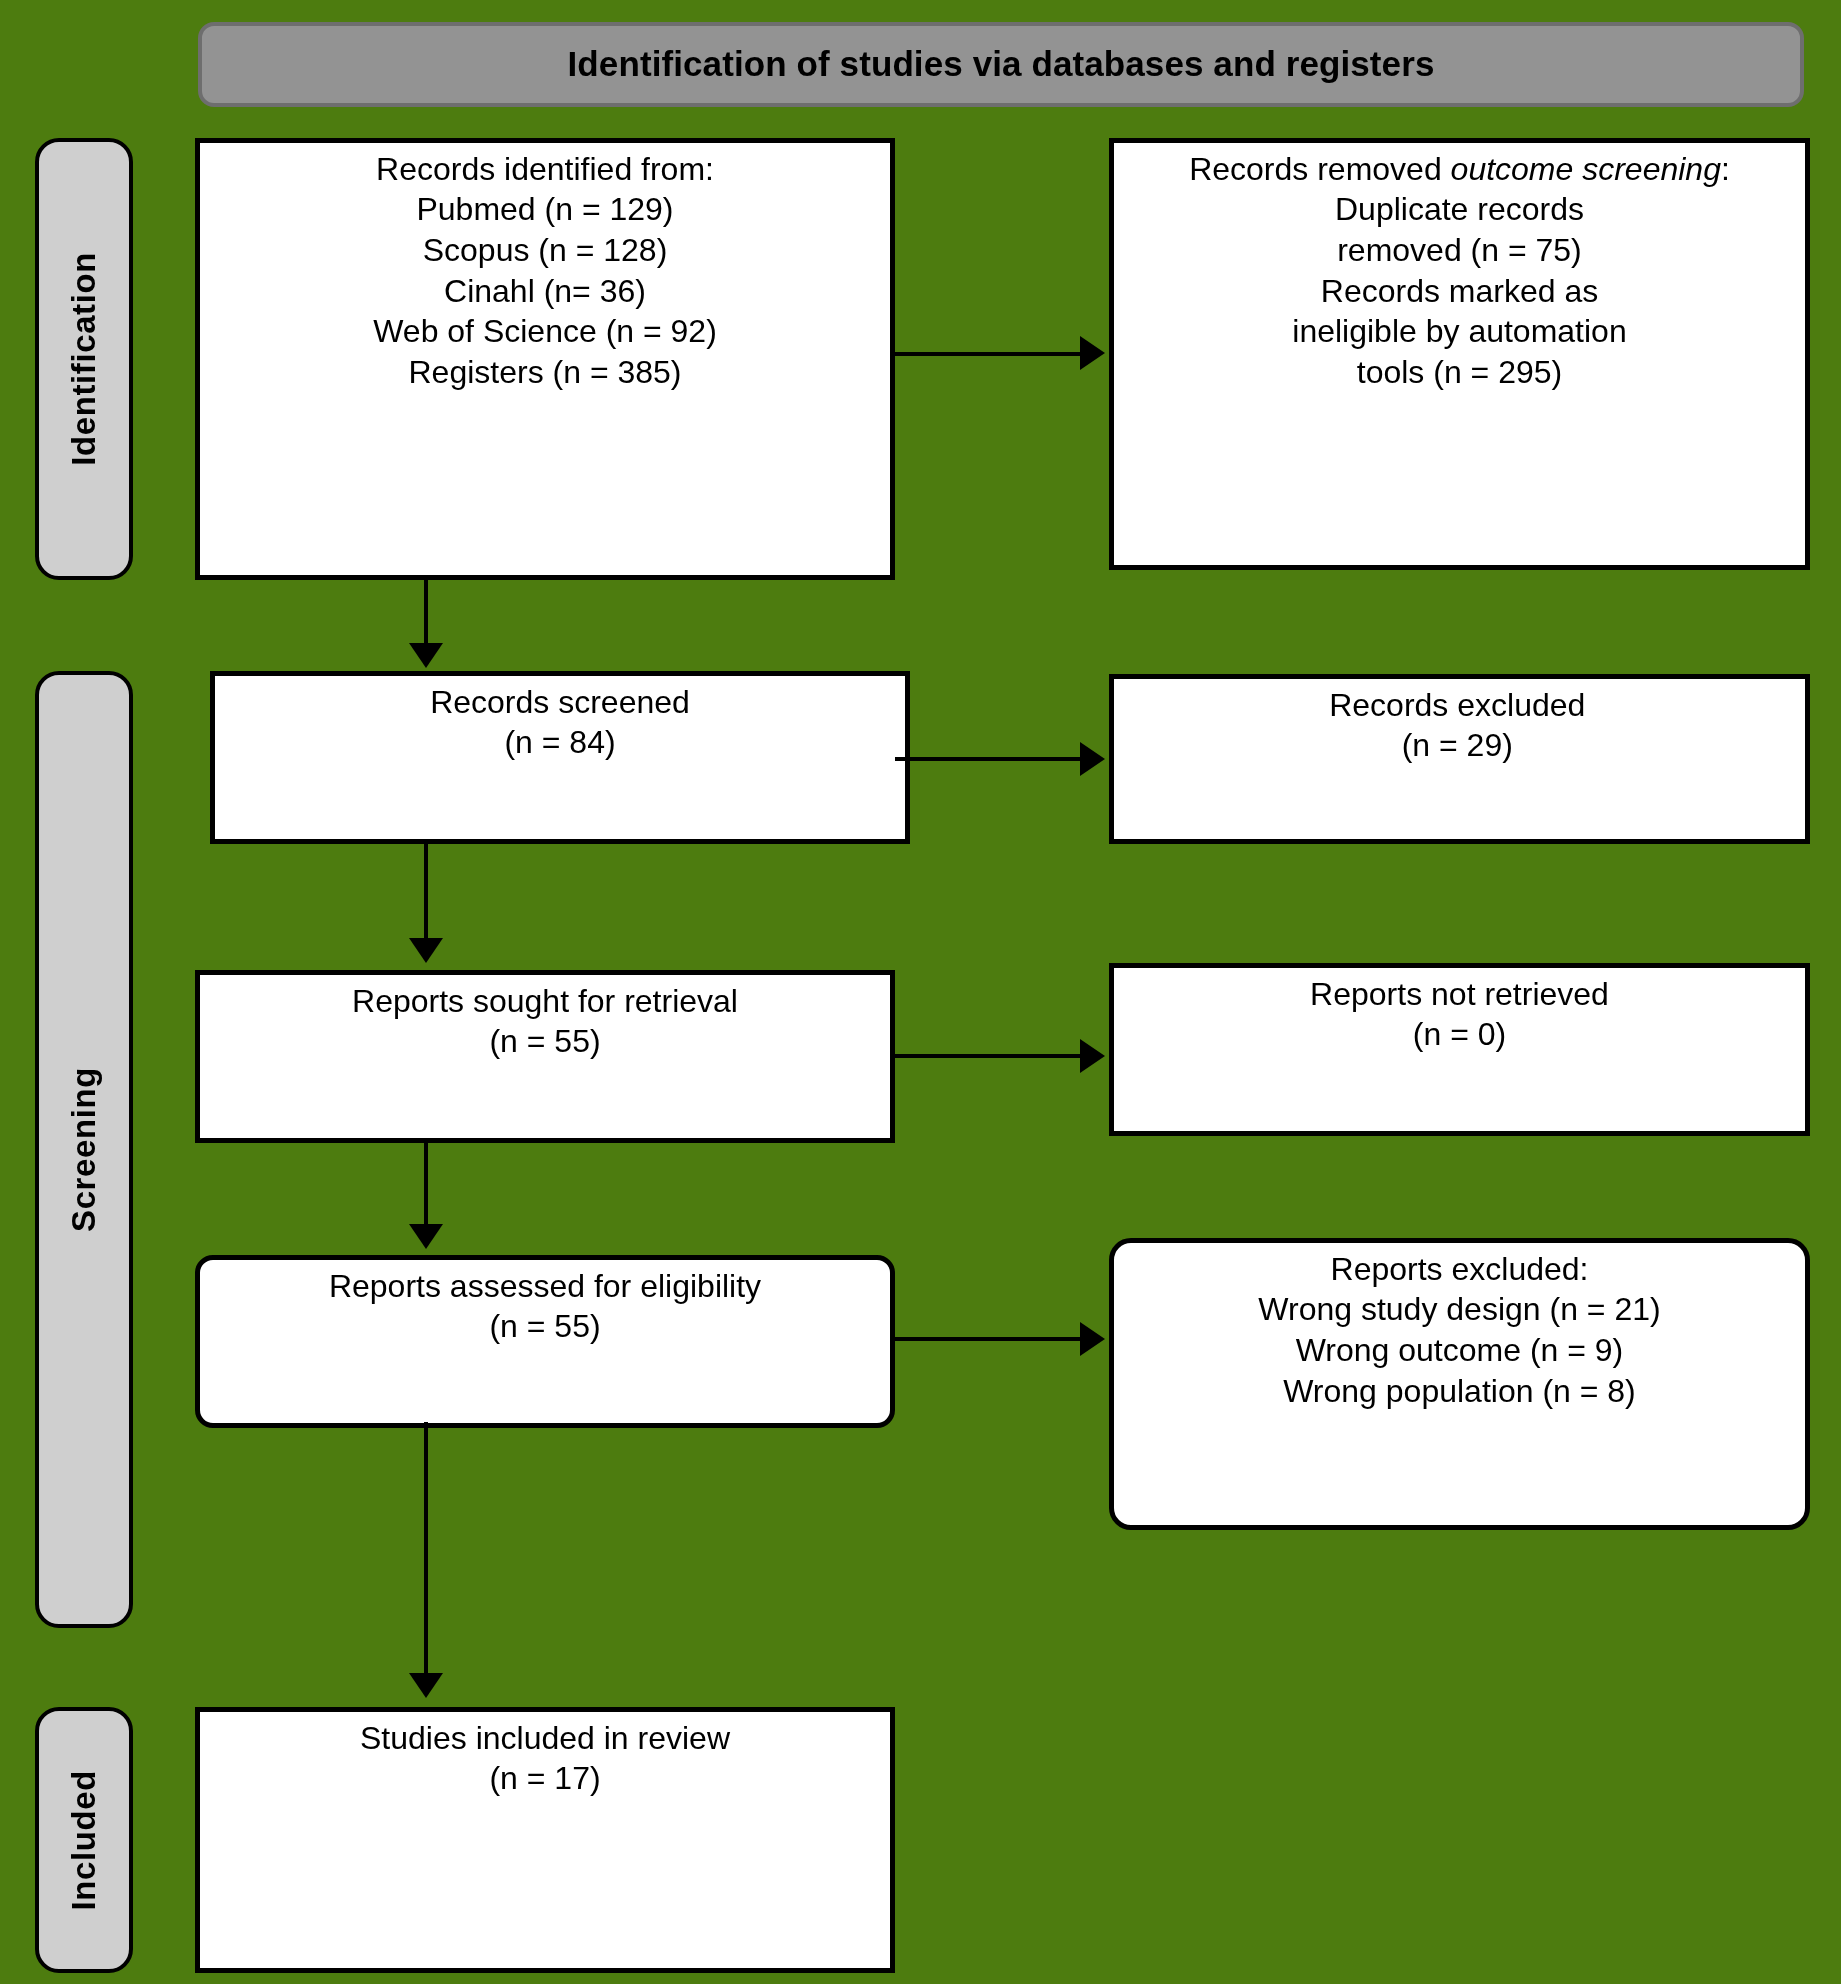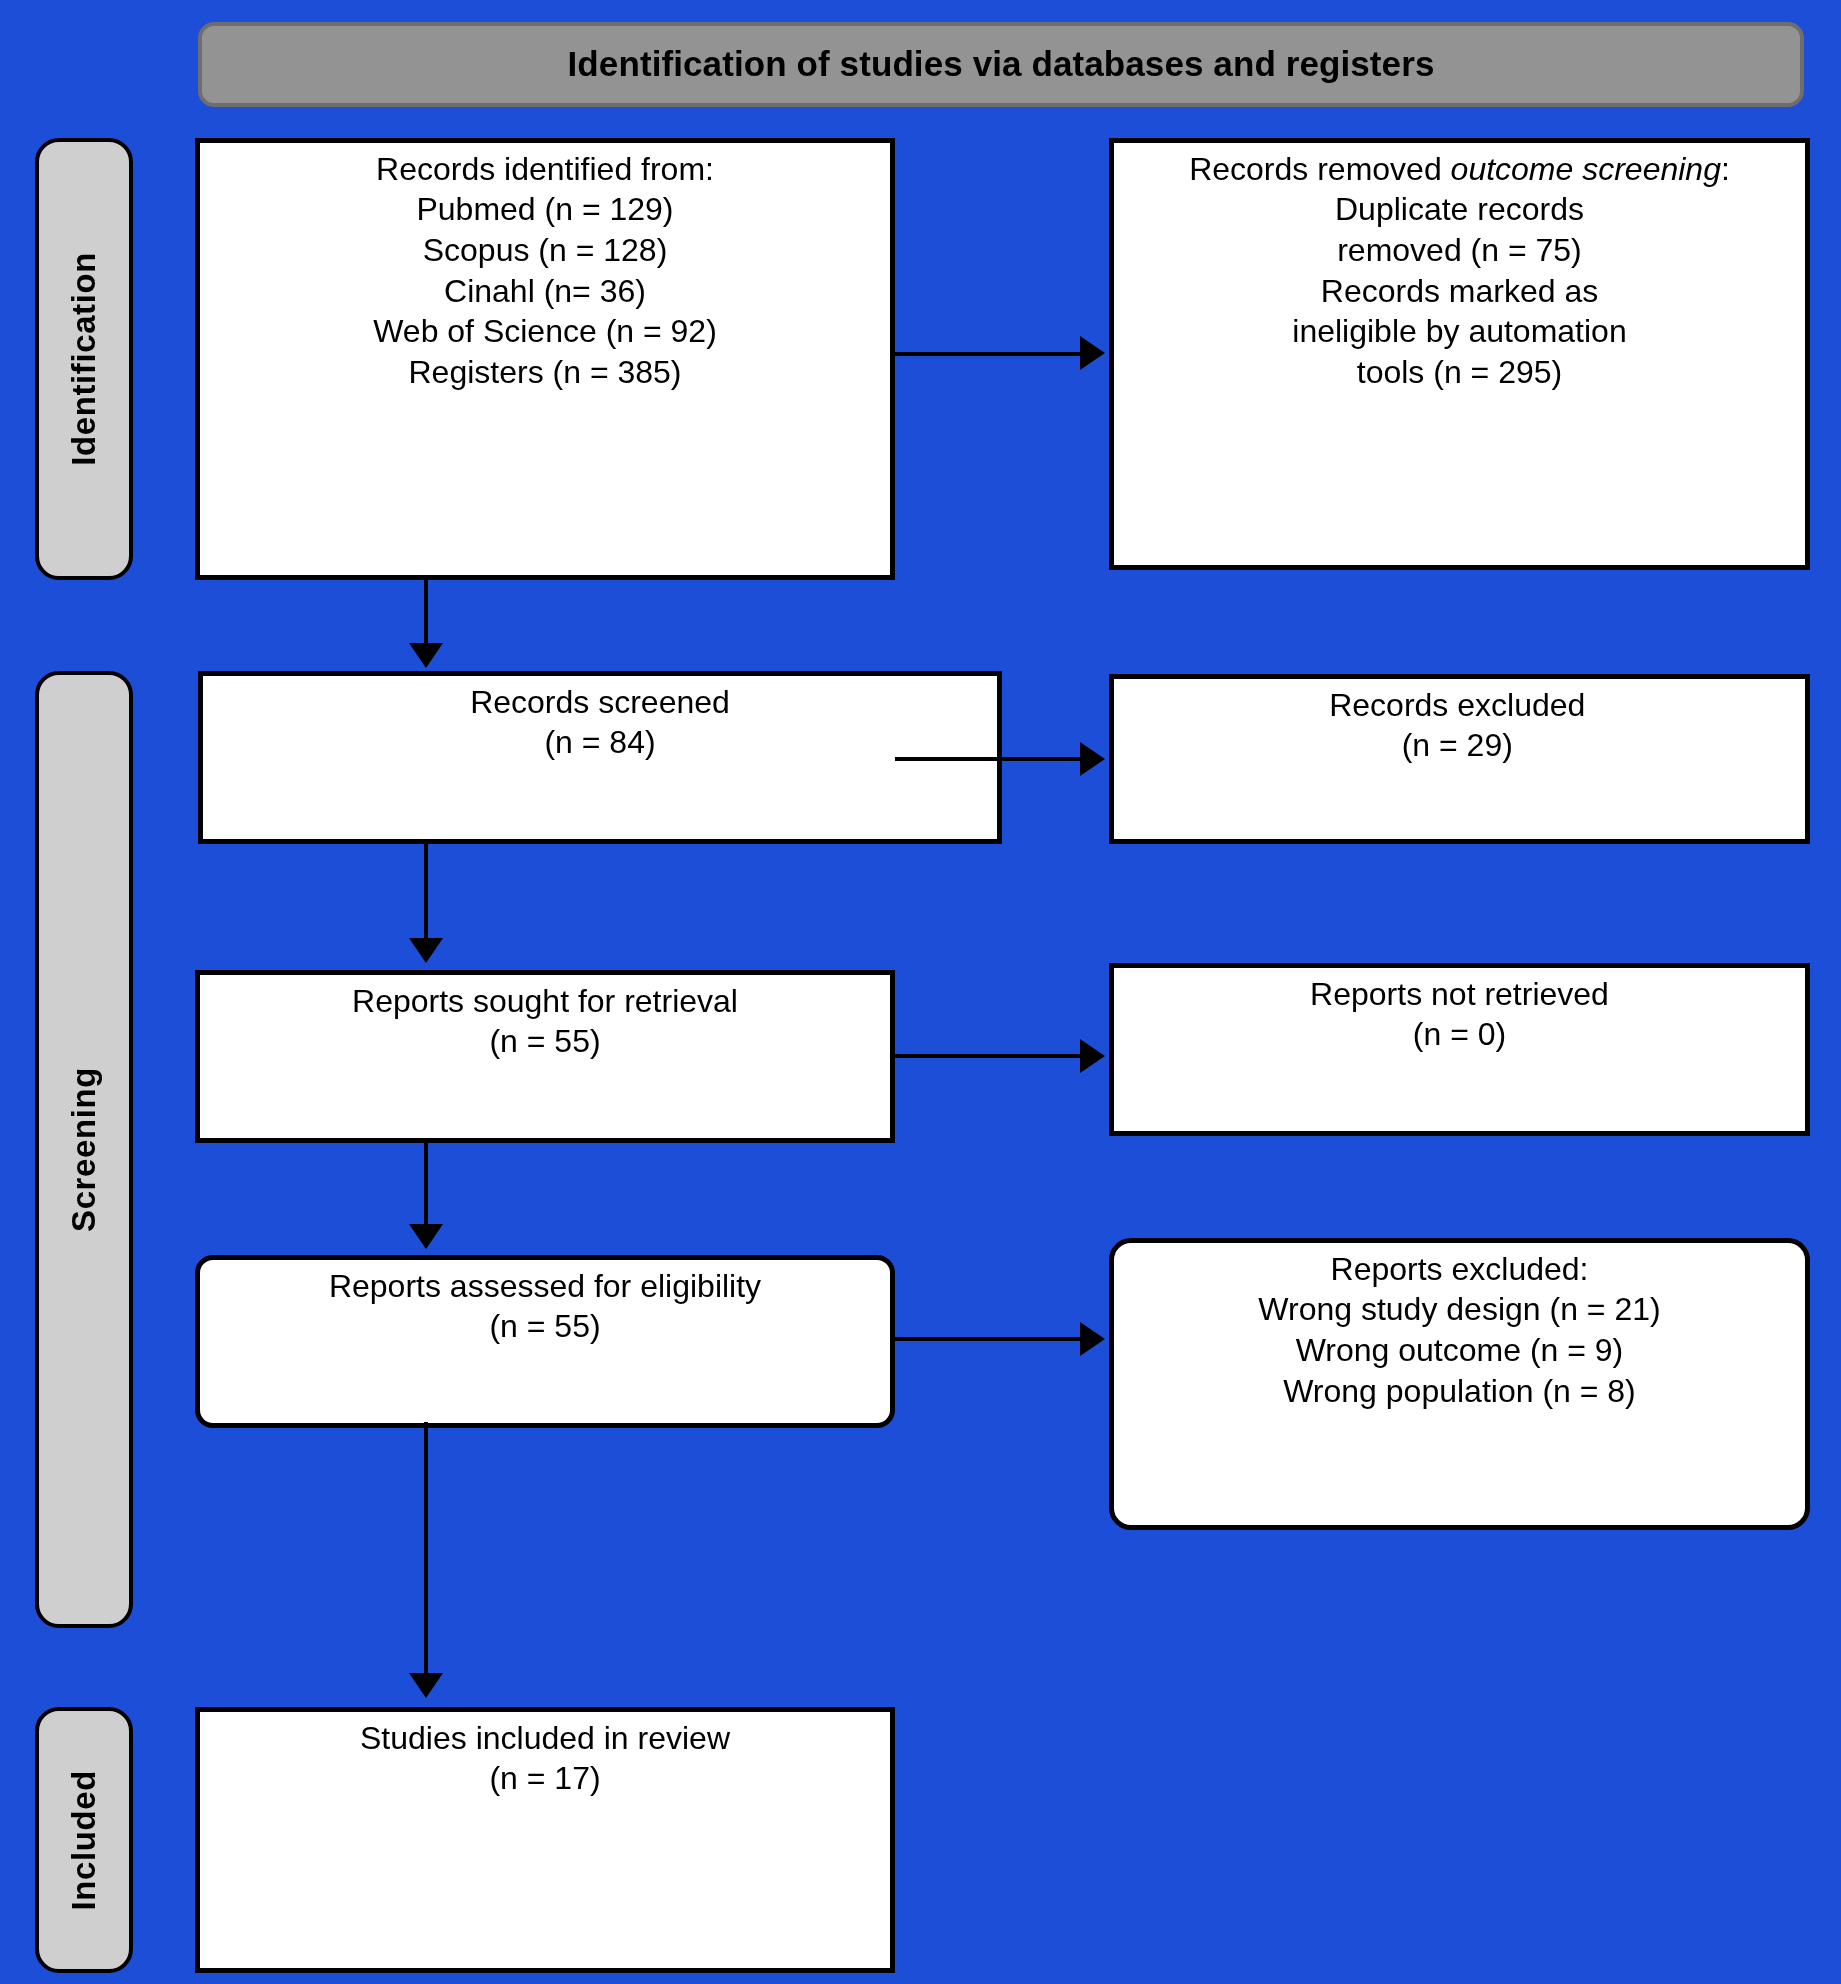--- a/index.html
+++ b/index.html
@@ -9,21 +9,21 @@
   }
   body {
     font-family: "Liberation Sans", sans-serif;
     -webkit-font-smoothing: antialiased;
   }
 
   #page {
     position: relative;
     width: 1842px;
     height: 1985px;
-    background: #1d4ed8;
+    background: #4d7c0f;
     overflow: hidden;
   }
 
   
   .banner {
     position: absolute;
     left: 198px;
     top: 21.5px;
     width: 1606px;
     height: 85px;
@@ -84,21 +84,21 @@
     font-size: 32px;
     line-height: 1.27;
     color: #000000;
     text-align: center;
     white-space: pre-line;
   }
   .box-text .em { font-style: italic; }
 
   
   #box-identified    { left: 195px; top: 138px;  width: 700px; height: 442px; }
-  #box-screened      { left: 198px; top: 671px; width: 804px; height: 173px; }
+  #box-screened      { left: 210px; top: 671px; width: 700px; height: 173px; }
   #box-sought        { left: 195px; top: 970px; width: 700px; height: 173px; }
   #box-assessed      { left: 195px; top: 1255px; width: 700px; height: 173px; border-radius: 18px; }
   #box-included      { left: 195px; top: 1707px; width: 700px; height: 266px; }
 
   
   #box-removed       { left: 1109px; top: 138px;  width: 701px; height: 432px; }
   #box-excluded-recs { left: 1109px; top: 674px; width: 701px; height: 170px; padding-left: 8px; }
   #box-not-retrieved { left: 1109px; top: 963px; width: 701px; height: 173px; }
   #box-excluded-reps { left: 1109px; top: 1238px; width: 701px; height: 292px; border-radius: 22px; }
 

